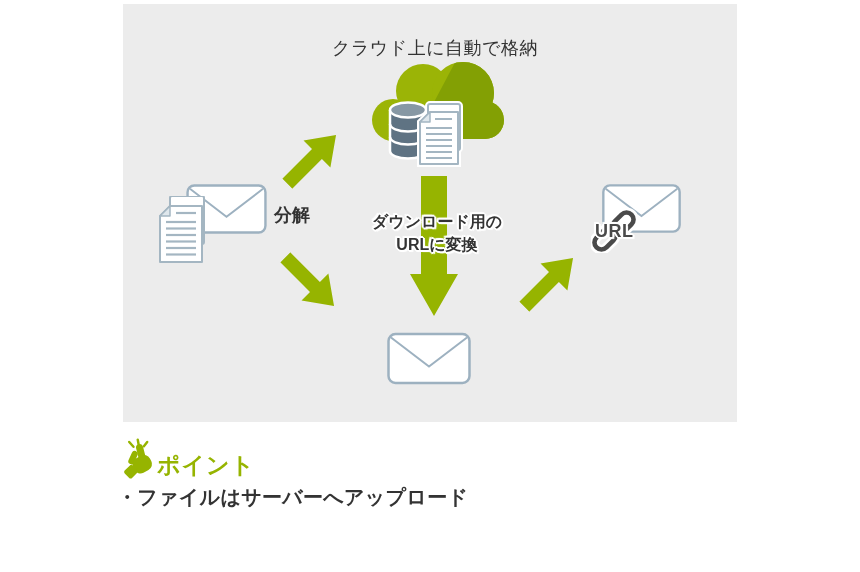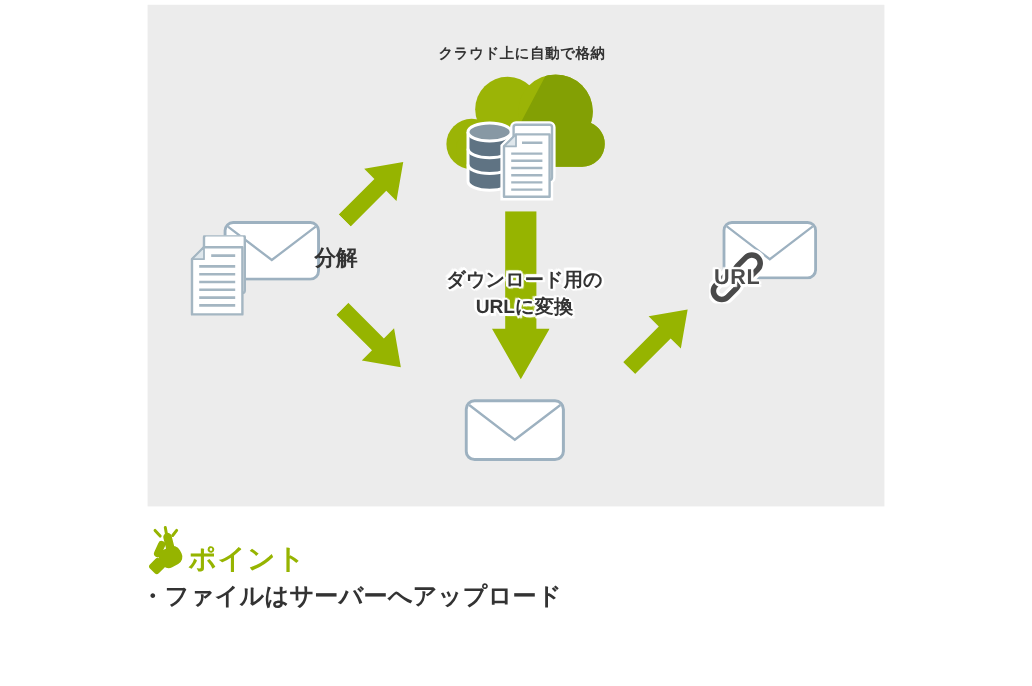--- a/index.html
+++ b/index.html
@@ -1,22 +1,22 @@
 <!DOCTYPE html>
 <html><head>
 <meta charset="utf-8">
 <style>
   html,body{margin:0;padding:0;background:#ffffff;}
   body{font-family:"Liberation Sans","DejaVu Sans",sans-serif;color:#333;}
   .page{position:relative;width:860px;height:572px;background:#fff;overflow:hidden;}
   .panel{position:absolute;left:123px;top:4px;width:614px;height:418px;background:#ececec;}
   .abs{position:absolute;}
-  .caption-top{left:300px;top:36px;width:270px;text-align:center;font-size:12px;font-weight:700;letter-spacing:.5px;color:#333;}
-  .label-decompose{left:262px;top:203px;font-size:18px;font-weight:600;color:#333;}
-  .label-convert{left:352px;top:222px;width:170px;text-align:center;font-size:16px;font-weight:600;line-height:1.45;color:#333;z-index:5;
+  .caption-top{left:300px;top:36px;width:270px;text-align:center;font-size:18px;font-weight:400;letter-spacing:.5px;color:#333;}
+  .label-decompose{left:274px;top:203px;font-size:18px;font-weight:600;color:#333;}
+  .label-convert{left:352px;top:210px;width:170px;text-align:center;font-size:16px;font-weight:600;line-height:1.45;color:#333;z-index:5;
     text-shadow:-2px 0 0 #fff,2px 0 0 #fff,0 -2px 0 #fff,0 2px 0 #fff,-1px -1px 0 #fff,1px -1px 0 #fff,-1px 1px 0 #fff,1px 1px 0 #fff,-2px -2px 1px #fff,2px 2px 1px #fff;}
   .label-url{left:595px;top:221px;font-size:18px;font-weight:700;color:#4a4a4a;letter-spacing:.5px;z-index:6;
     text-shadow:-2px 0 0 #fff,2px 0 0 #fff,0 -2px 0 #fff,0 2px 0 #fff,-1px -1px 0 #fff,1px -1px 0 #fff,-1px 1px 0 #fff,1px 1px 0 #fff,-2px -2px 1px #fff,2px 2px 1px #fff;}
   .arrow45{width:70px;height:40px;}
   .rot-up{transform:rotate(-45deg);}
   .rot-down{transform:rotate(45deg);}
   .points-heading{left:157px;top:450px;font-size:23px;font-weight:700;color:#96b400;letter-spacing:1px;}
   .points-list{left:117px;top:485px;width:620px;font-size:20px;font-weight:600;line-height:25px;color:#333;letter-spacing:.3px;}
   .points-list .row{white-space:nowrap;}
   svg{display:block;}

